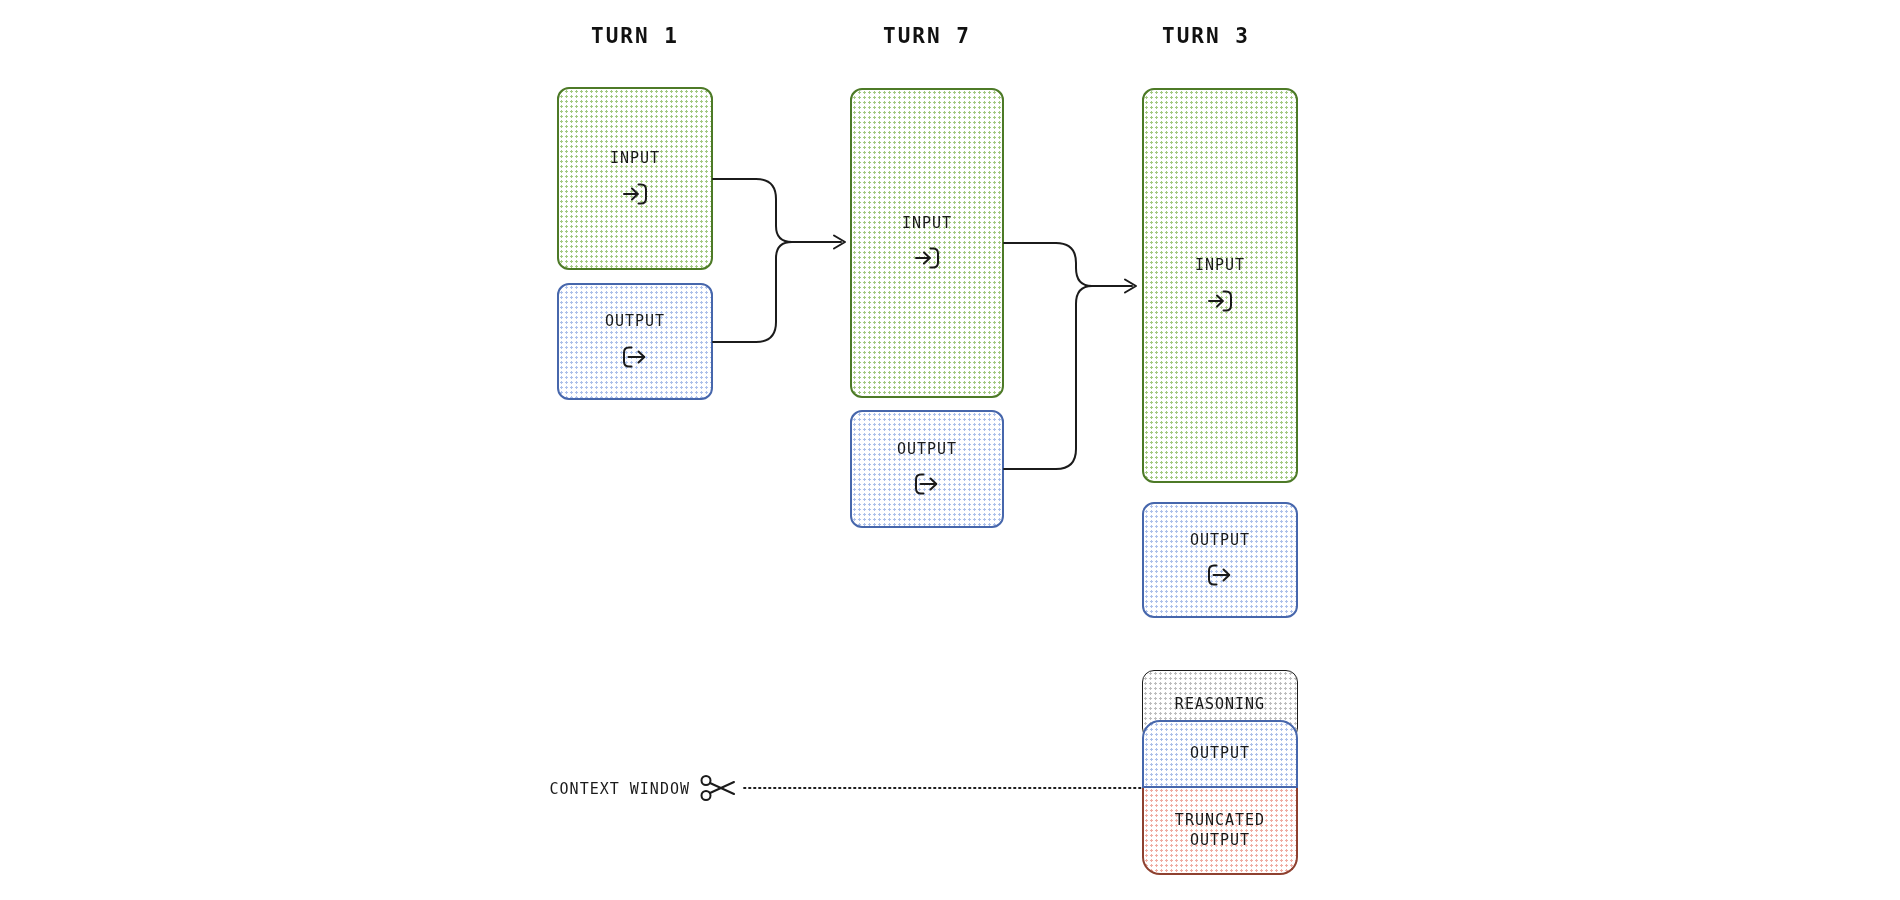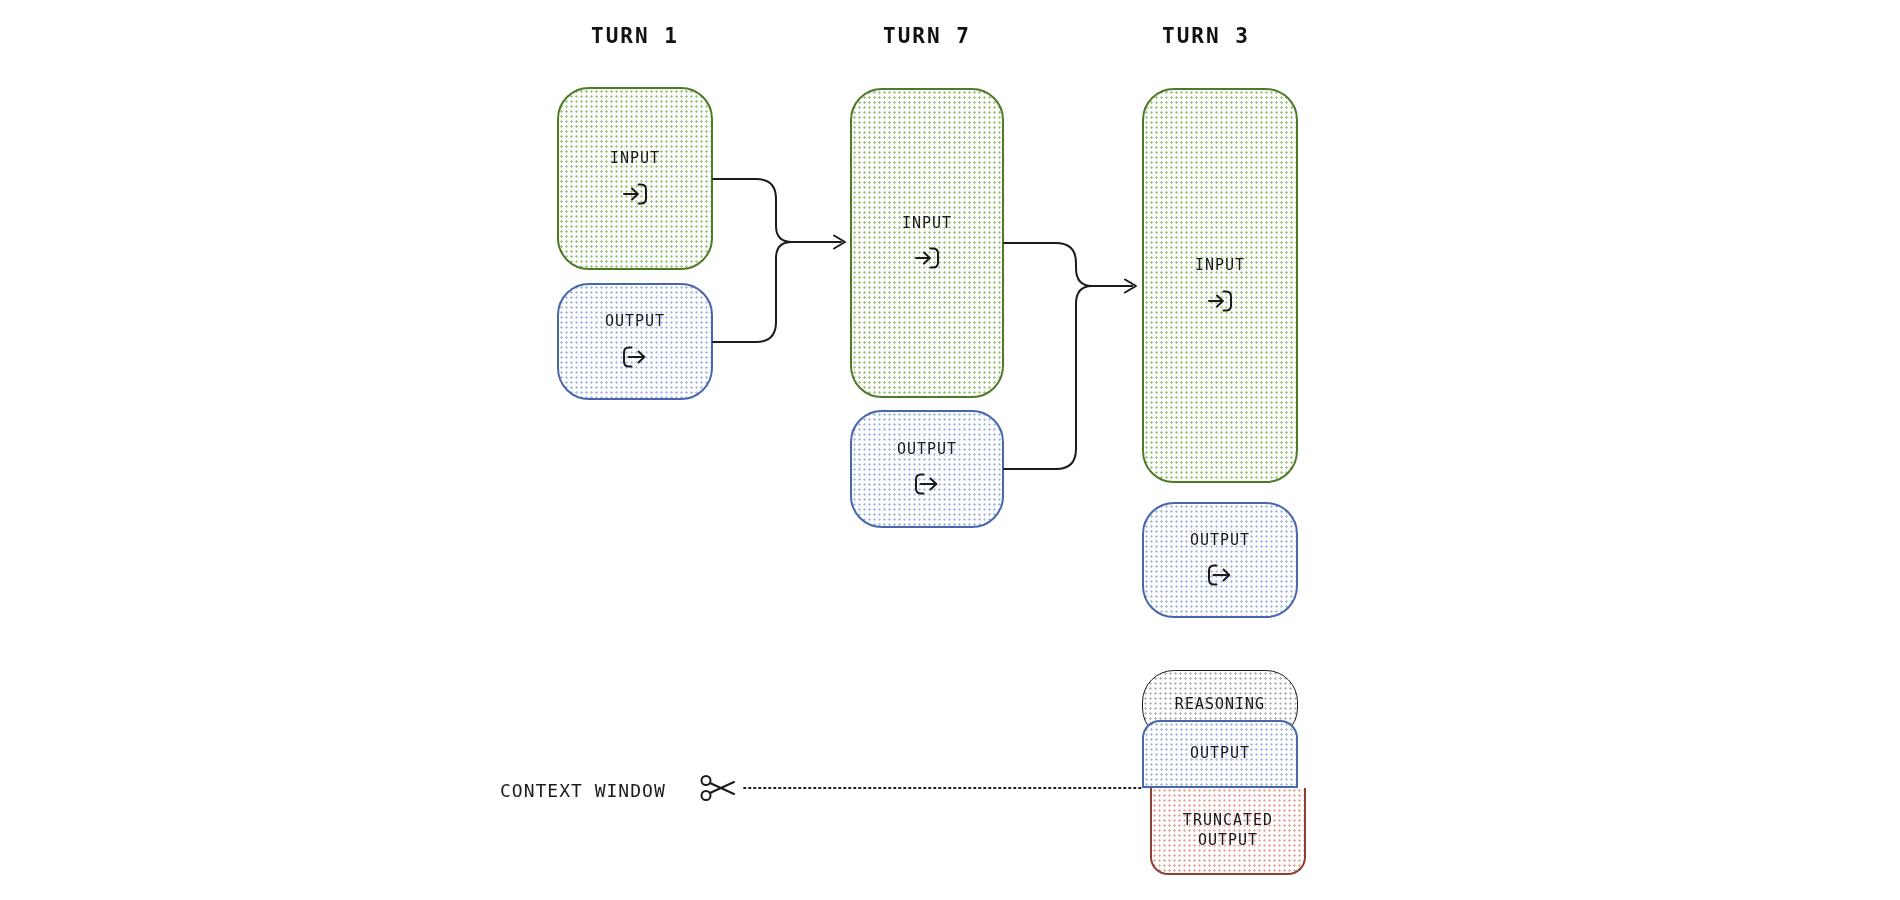--- a/index.html
+++ b/index.html
@@ -10,46 +10,46 @@
     --connector:#1b1b1b; --text:#1b1b1b;
   }
   html,body{margin:0;padding:0;background:#ffffff;}
   body{width:1900px;height:900px;overflow:hidden;
        font-family:"DejaVu Sans Mono","Liberation Mono",monospace;color:var(--text);}
   .stage{position:relative;width:1900px;height:840px;background:#fff;}
 
   .col-title{position:absolute;top:24px;width:260px;transform:translateX(-50%);
     text-align:center;font-size:21px;font-weight:bold;letter-spacing:2px;color:#111;}
 
-  .box{position:absolute;box-sizing:border-box;border:2px solid;border-radius:32px;
+  .box{position:absolute;box-sizing:border-box;border:2px solid;border-radius:12px;
     display:flex;flex-direction:column;align-items:center;justify-content:center;
     gap:11px;background-color:#fff;}
   .lbl{font-size:15px;letter-spacing:1px;white-space:pre;line-height:1.3;}
   .icon{display:block;line-height:0;}
 
   .input-box{border-color:var(--input-border);
     background-image:radial-gradient(var(--input-dots) 1.1px, transparent 1.1px);
     background-size:5px 5px;}
   .output-box{border-color:var(--output-border);
     background-image:radial-gradient(var(--output-dots) 1.1px, transparent 1.1px);
     background-size:5px 5px;}
   .reasoning-box{border-color:var(--reasoning-border);border-width:1.8px;
     background-image:radial-gradient(var(--reasoning-dots) 1.1px, transparent 1.1px);
     background-size:5px 5px;}
   .split-top{border-color:var(--output-border);border-radius:18px 18px 0 0;
     background-image:radial-gradient(var(--output-dots) 1.1px, transparent 1.1px);
     background-size:5px 5px;}
   .split-bottom{border-color:var(--truncated-border);border-top:none;
     border-radius:0 0 18px 18px;
     background-image:radial-gradient(var(--truncated-dots) 1.1px, transparent 1.1px);
-    background-size:5px 5px;margin-left:8px;}
+    background-size:5px 5px;}
   .split-bottom .lbl{text-align:center;white-space:normal;width:120px;}
 
-  .cw-label{position:absolute;left:500px;top:780px;width:190px;text-align:left;
-    font-size:18px;letter-spacing:1px;}
+  .cw-label{position:absolute;left:500px;top:780px;width:190px;text-align:right;
+    font-size:15px;letter-spacing:1px;}
   .scissors{position:absolute;left:698px;top:770px;line-height:0;}
 
   svg.overlay{position:absolute;left:0;top:0;pointer-events:none;}
   .stroke{stroke:var(--connector);fill:none;stroke-width:2;
     stroke-linecap:round;stroke-linejoin:round;}
   .dotline{stroke:var(--connector);fill:none;stroke-width:1.8;
     stroke-dasharray:1.5 3.5;stroke-linecap:round;}
 </style>
 </head>
 <body>

